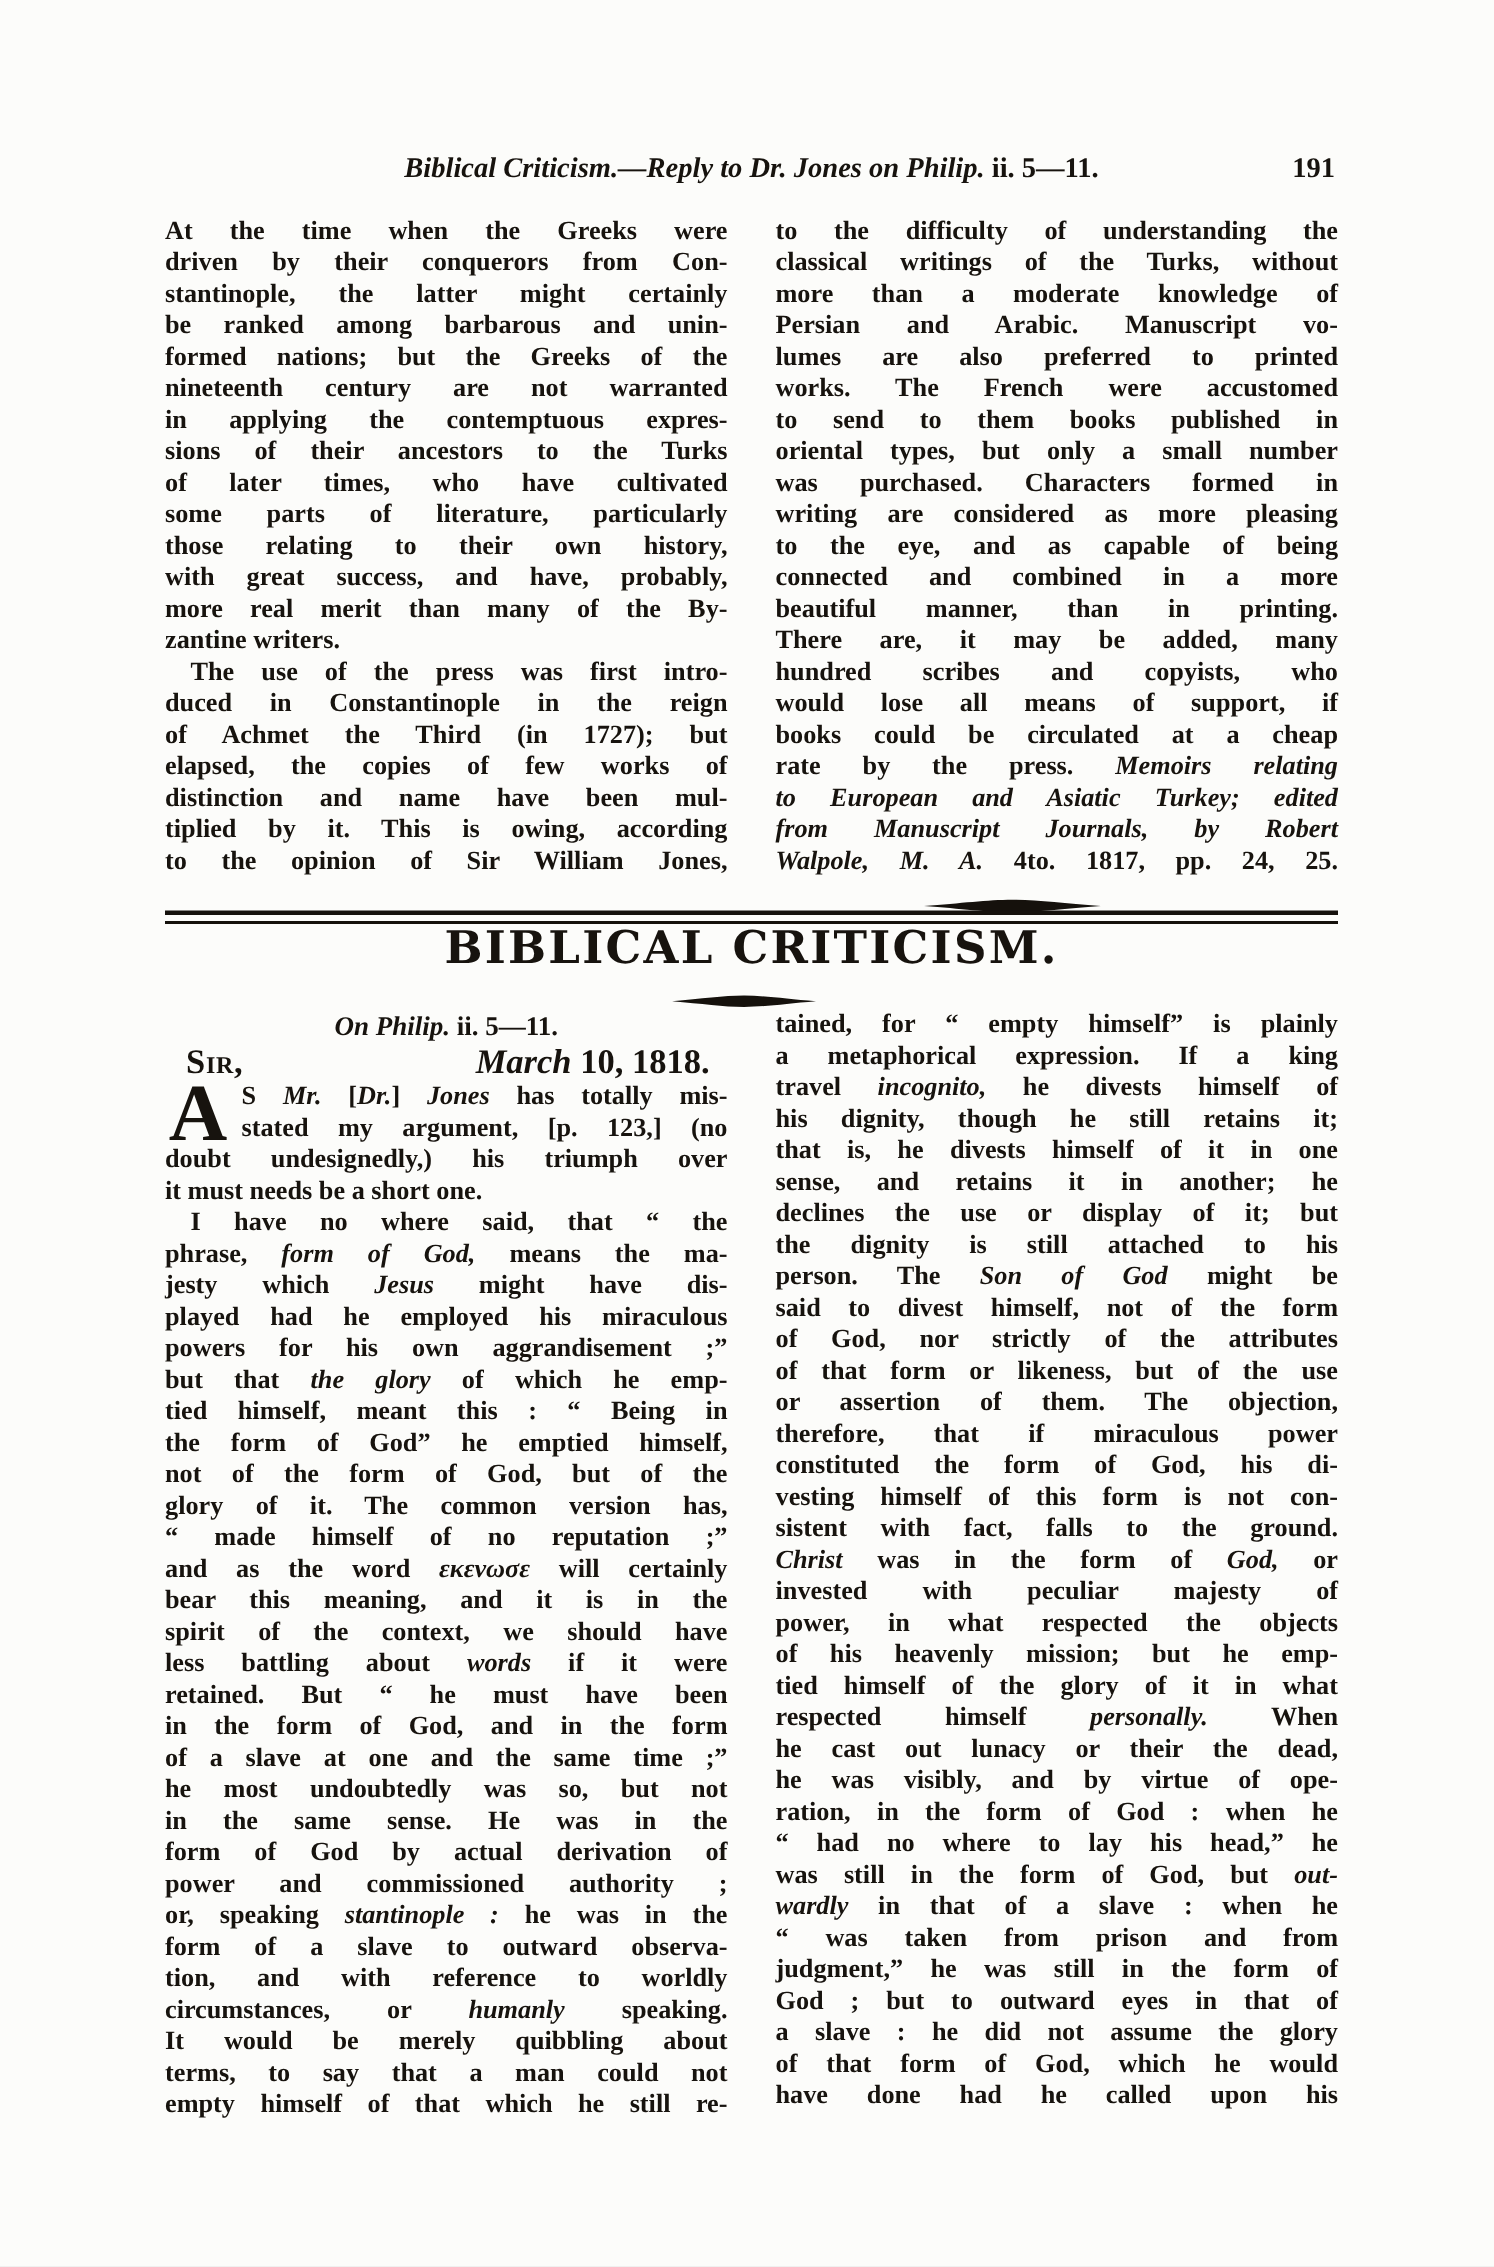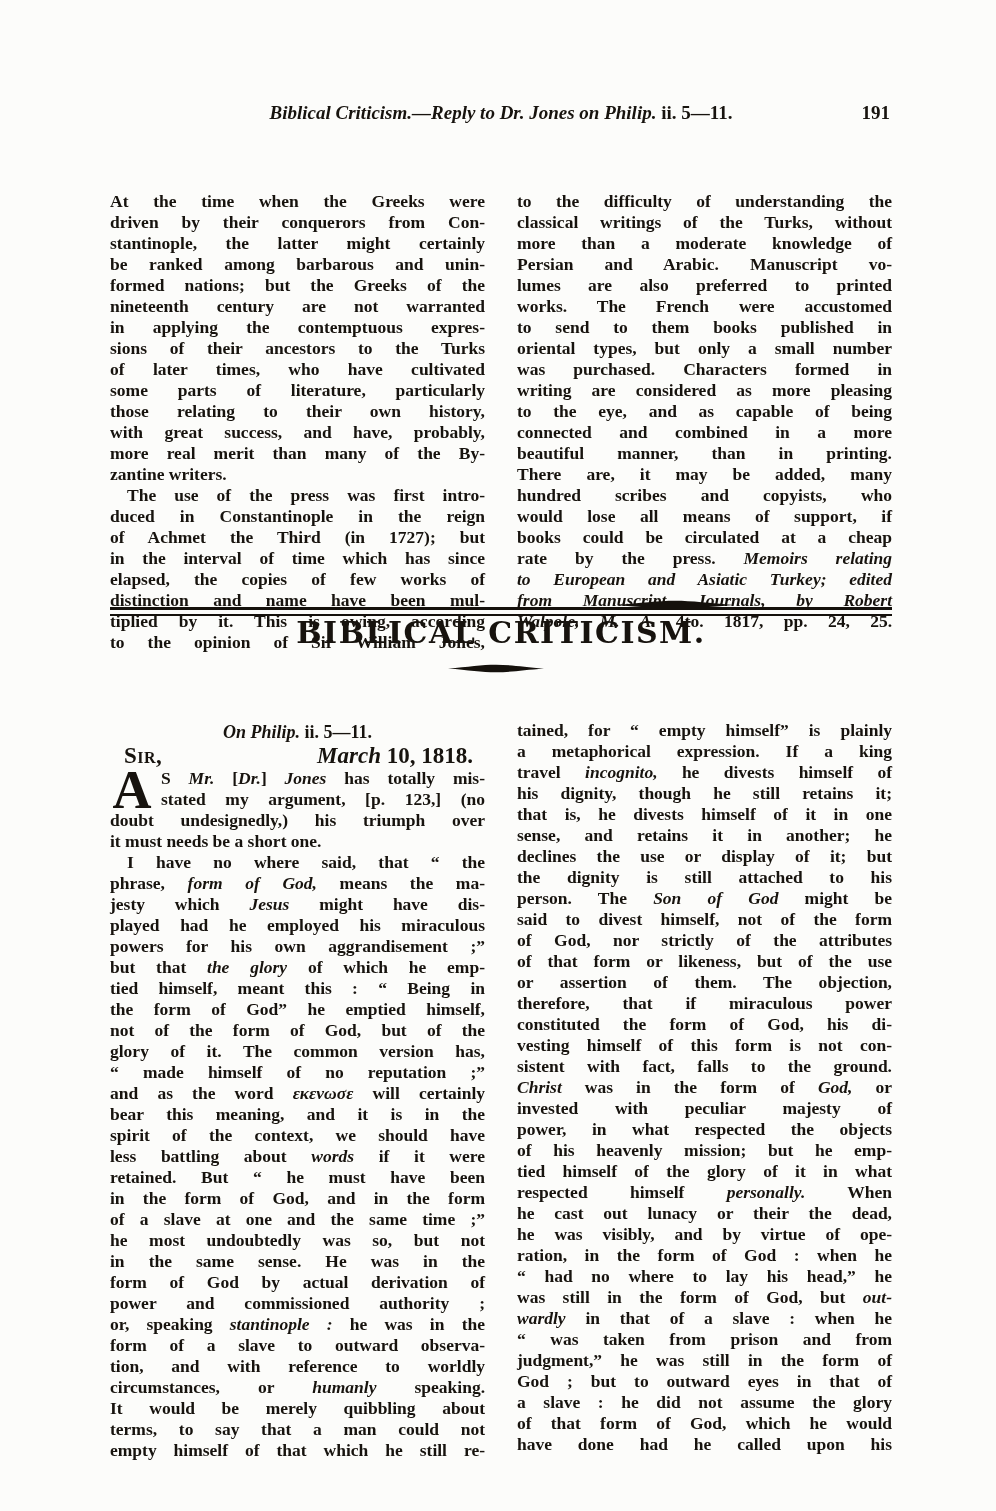--- a/index.html
+++ b/index.html
@@ -12,21 +12,21 @@
   
   .running-head {
     position:absolute; top:100px; left:110px; width:782px;
     text-align:center; font-size:19px; line-height:26px;
   }
   .rh-page { position:absolute; right:2px; top:0; font-size:19px; font-style:normal; }
   
   .cols { position:absolute; left:110px; width:782px; display:flex; gap:32px; }
   .cols-upper { top:143px; }
   .cols-lower { top:672px; }
-  .col { width:375px; font-size:17.5px; line-height:21px;margin-top:48px; }
+  .col { width:375px; font-size:17.5px; line-height:21px; }
   .line { text-align:justify; text-align-last:justify; -moz-text-align-last:justify; }
   .line.endline { text-align-last:left; -moz-text-align-last:left; }
   .line.fl-indent { padding-left:17px; }
   .para { margin:0; }
   .dropcap {
     float:left; font-size:54px; line-height:44px; height:42px; width:44px;
     margin:0 7px 0 0; text-align:center;
   }
   
   .double-rule {
@@ -76,21 +76,20 @@
           <div class="line">some parts of literature, particularly</div>
           <div class="line">those relating to their own history,</div>
           <div class="line">with great success, and have, probably,</div>
           <div class="line">more real merit than many of the By-</div>
           <div class="line endline">zantine writers.</div>
         </div>
         <div class="para">
           <div class="line fl-indent">The use of the press was first intro-</div>
           <div class="line">duced in Constantinople in the reign</div>
           <div class="line">of Achmet the Third (in 1727); but</div>
-          <div class="line">in the interval of time which has since</div>
           <div class="line">elapsed, the copies of few works of</div>
           <div class="line">distinction and name have been mul-</div>
           <div class="line">tiplied by it.  This is owing, according</div>
           <div class="line">to the opinion of Sir William Jones,</div>
         </div>
       </div>
     <div class="col">
         <div class="para">
           <div class="line">to the difficulty of understanding the</div>
           <div class="line">classical writings of the Turks, without</div>

